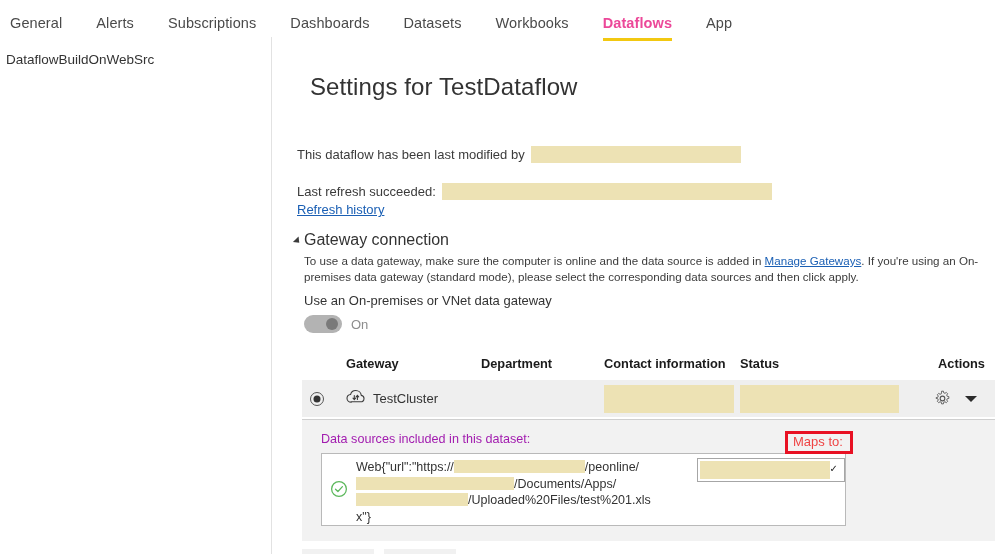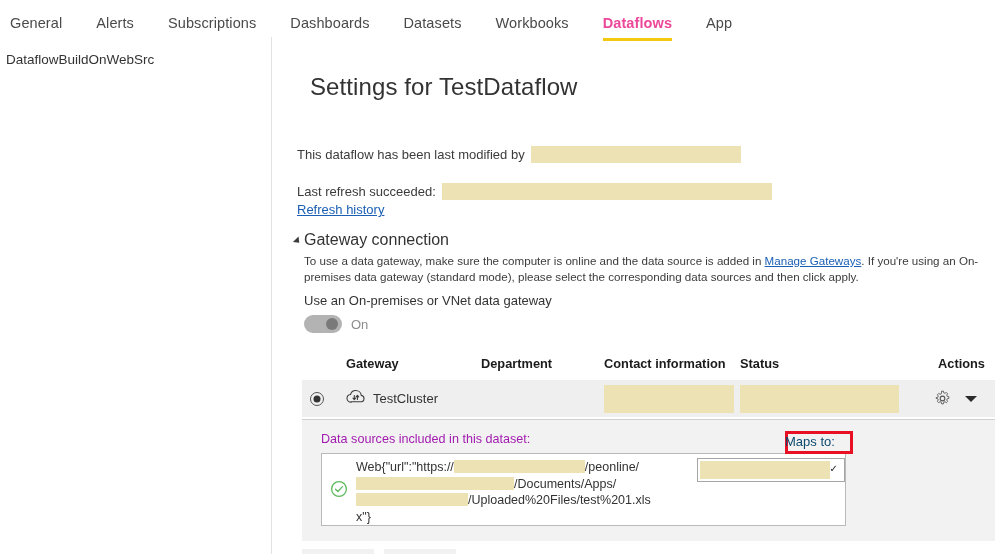--- a/index.html
+++ b/index.html
@@ -448,21 +448,21 @@
           <path d="M6.1 10.2l2.7 2.6 5-5.4" fill="none" stroke="#5cb85c" stroke-width="1.4" stroke-linecap="round" stroke-linejoin="round"></path>
         </svg>
       </span>
       <div class="ds-text"><span>Web{"url":"https://</span><span class="redact-inline ri-1"></span><span>/pe</span><span>online/</span><span class="redact-inline ri-2"></span><span>/Docume</span><span>nts/Apps/</span><span class="redact-inline ri-3"></span><span>/Uploaded%20File</span><span>s/test%201.xlsx"}</span></div>
     </div>
   </div>
 
   <div style="position:absolute; left:0; top:0; width:726px; height:517px; pointer-events:none;">
     <div style="position:absolute; left:512px; top:394px; pointer-events:auto;">
       <div style="position:absolute; left:0; top:0; width:68px; height:23px; border:3px solid #e81123; box-sizing:border-box;"></div>
-      <div style="position:absolute; left:0; top:3px; font-size:13px; color:#0c4a6e; white-space:nowrap;">Maps to:</div>
+      <div style="position:absolute; left:8px; top:3px; font-size:13px; color:#ef4444; white-space:nowrap;">Maps to:</div>
       <div style="position:absolute; left:-88px; top:27px; width:148px; height:24px; background:#ffffff; border:1px solid #a6a6a6; box-sizing:border-box; cursor:pointer;">
         <div style="position:absolute; left:2px; top:2px; width:130px; height:18px; background:#ede2b4;"></div>
         <div style="position:absolute; right:6px; top:5px; font-size:10px; color:#222; line-height:10px;">✓</div>
       </div>
     </div>
   </div>
 
   <div class="btn-row">
     <button class="btn">Apply</button>
     <button class="btn">Discard</button>

